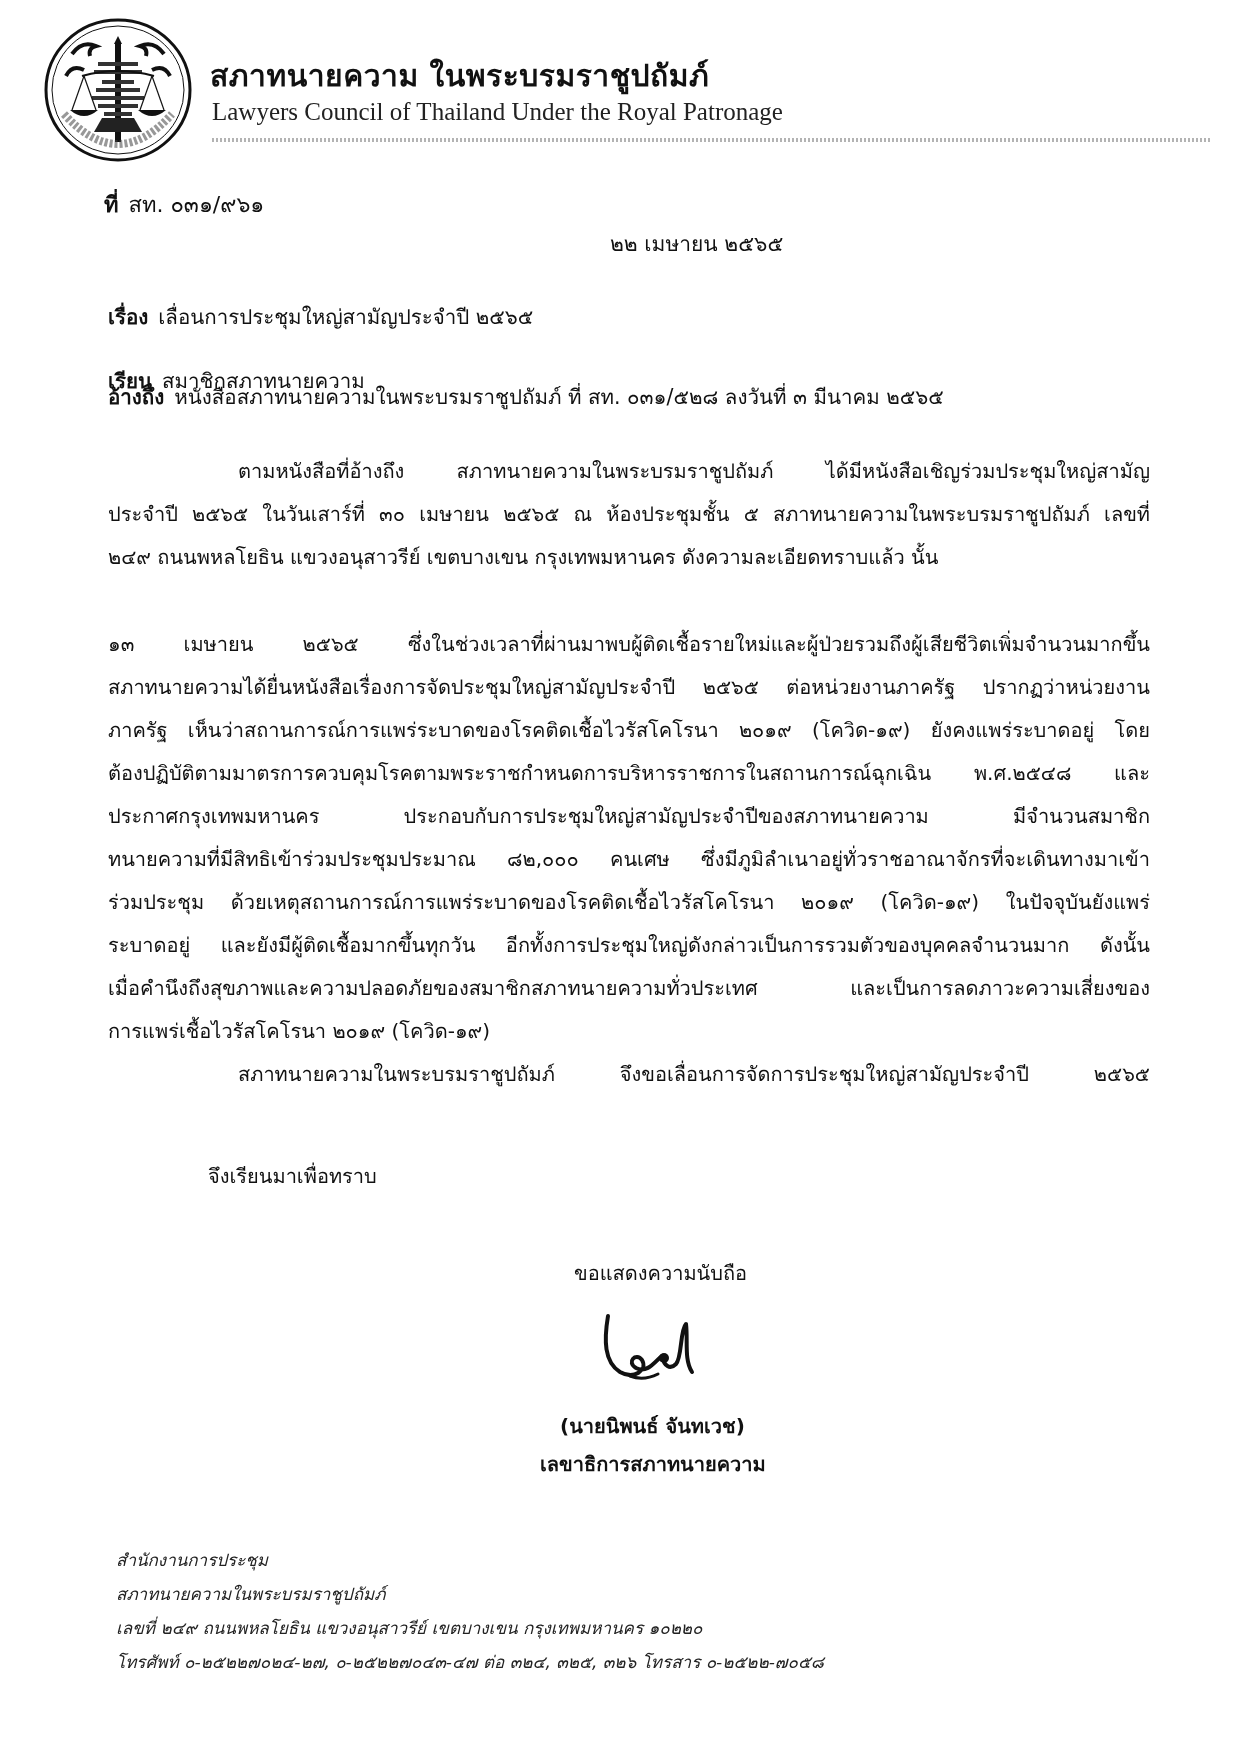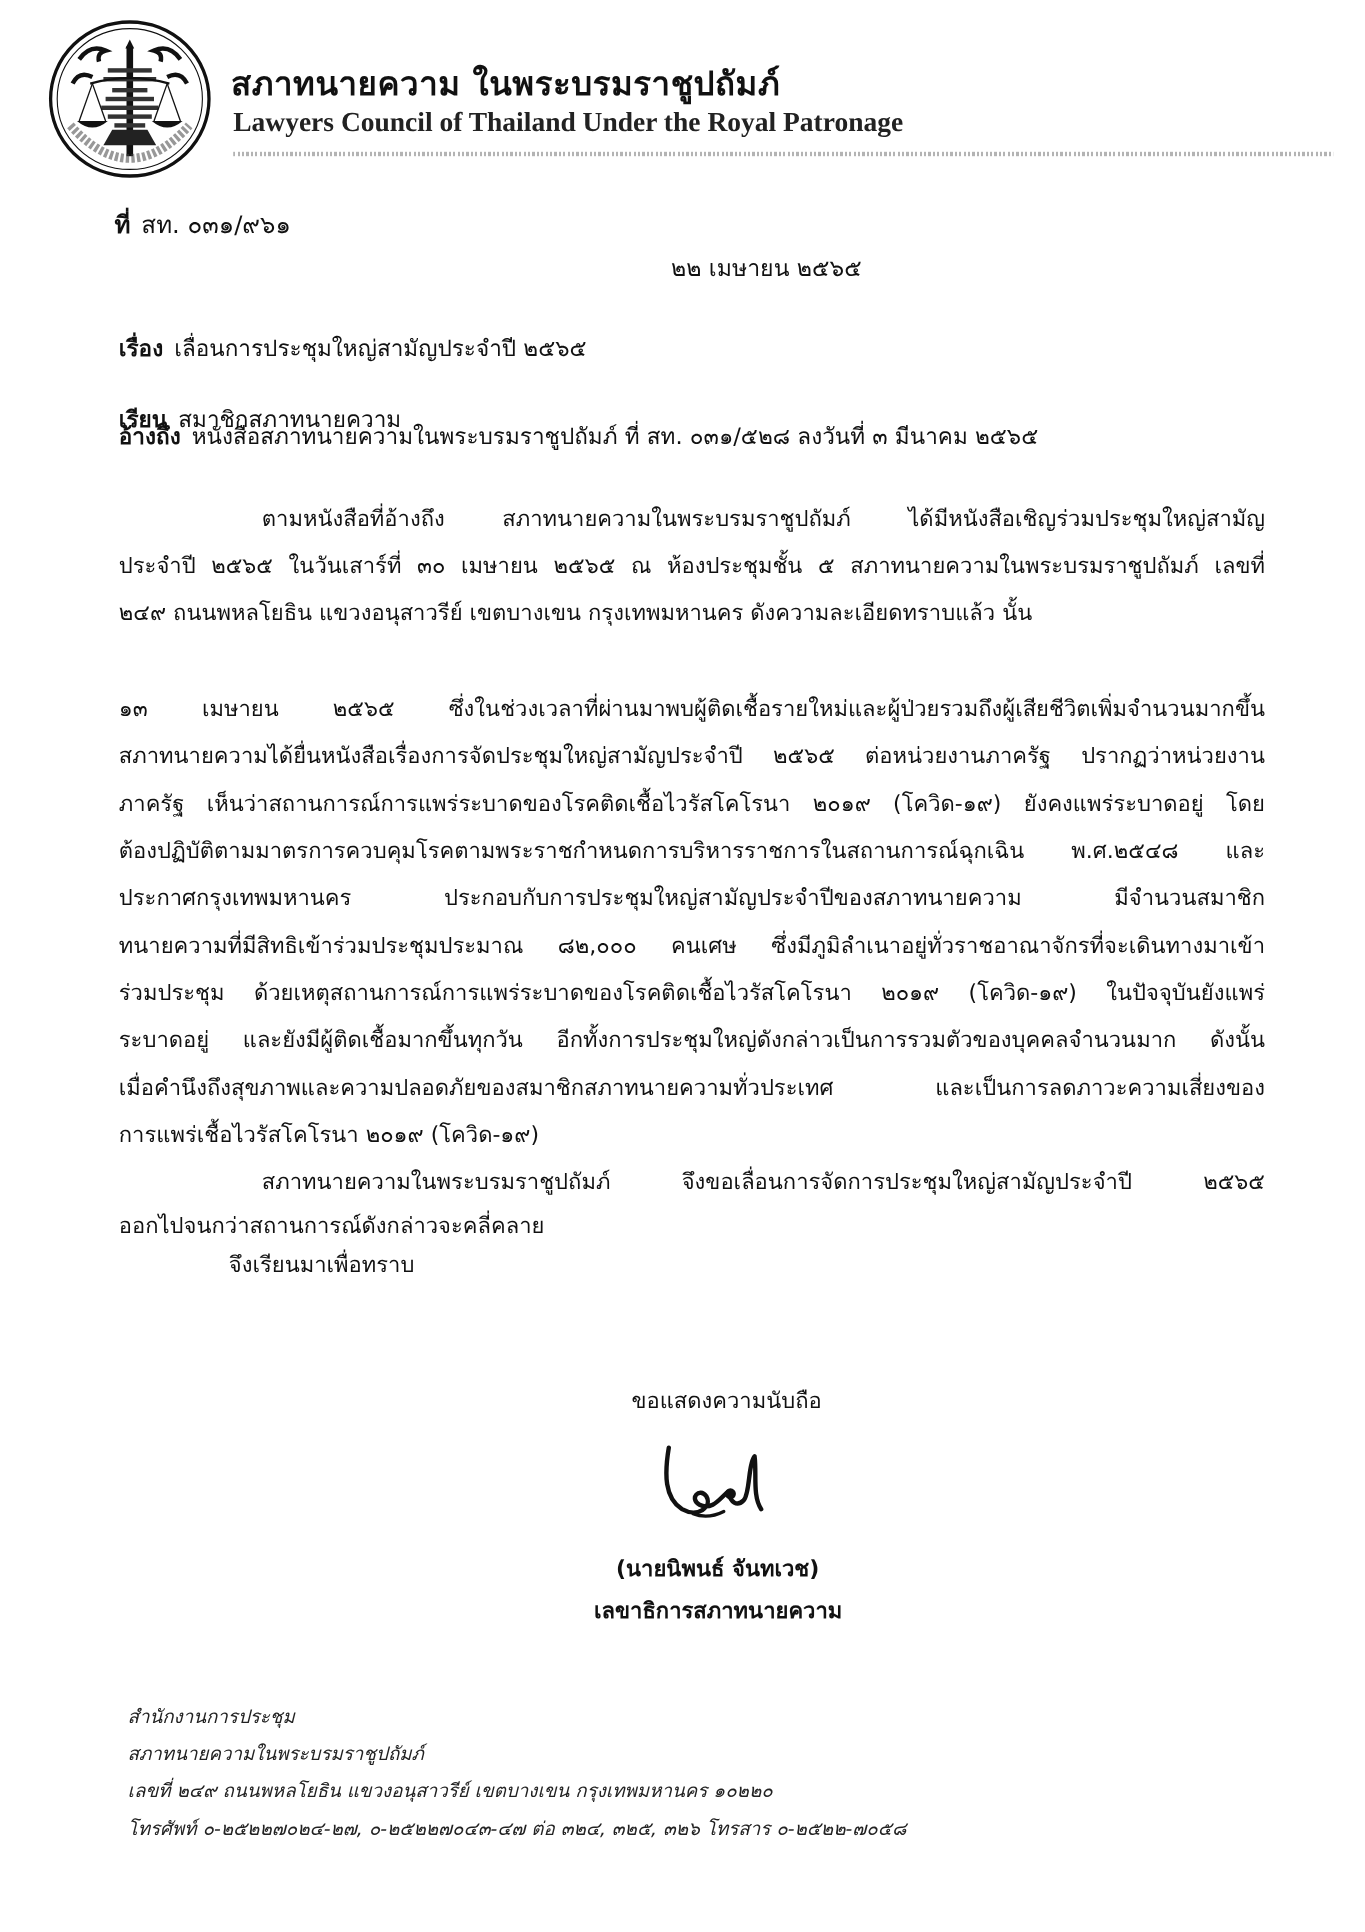--- a/index.html
+++ b/index.html
@@ -5,21 +5,21 @@
   html, body { margin: 0; padding: 0; background: #ffffff; }
   body { width: 1241px; height: 1756px; position: relative; overflow: hidden;
          font-family: "DejaVu Sans", "Liberation Sans", sans-serif; color: #111; }
   .page { position: absolute; inset: 0; border-radius: 12px; }
 
   
   .logo { position: absolute; left: 42px; top: 14px; width: 152px; height: 152px; }
   .org-th { position: absolute; left: 210px; top: 52px; font-size: 30px; font-weight: bold;
             letter-spacing: 0.5px; white-space: nowrap; color: #111; }
   .org-en { position: absolute; left: 212px; top: 98px; font-family: "Liberation Serif", "DejaVu Serif", serif;
-            font-size: 25px; white-space: nowrap; color: #222; font-weight: bold; }
+            font-size: 25px; white-space: nowrap; color: #222; }
   .header-rule { position: absolute; left: 212px; top: 138px; width: 1000px; height: 4px;
                  background-image: repeating-linear-gradient(90deg, #9a9a9a 0 2px, transparent 2px 4px);
                  opacity: 0.75; }
 
   .ref-no { position: absolute; left: 104px; top: 187px; font-size: 22px; white-space: nowrap; }
   .ref-no .lbl { font-weight: bold; margin-right: 10px; }
   .date { position: absolute; left: 584px; top: 227px; font-size: 21px; white-space: nowrap; margin-left: 26px; }
 
   .meta-line { position: absolute; left: 108px; font-size: 20.5px; white-space: nowrap; text-align: center; }
   .meta-line .lbl { font-weight: bold; margin-right: 10px; }
@@ -107,23 +107,22 @@
   <div class="line" style="top:714px">ภาครัฐ เห็นว่าสถานการณ์การแพร่ระบาดของโรคติดเชื้อไวรัสโคโรนา ๒๐๑๙ (โควิด-๑๙) ยังคงแพร่ระบาดอยู่ โดย</div>
   <div class="line" style="top:757px">ต้องปฏิบัติตามมาตรการควบคุมโรคตามพระราชกำหนดการบริหารราชการในสถานการณ์ฉุกเฉิน พ.ศ.๒๕๔๘ และ</div>
   <div class="line" style="top:800px">ประกาศกรุงเทพมหานคร ประกอบกับการประชุมใหญ่สามัญประจำปีของสภาทนายความ มีจำนวนสมาชิก</div>
   <div class="line" style="top:843px">ทนายความที่มีสิทธิเข้าร่วมประชุมประมาณ ๘๒,๐๐๐ คนเศษ ซึ่งมีภูมิลำเนาอยู่ทั่วราชอาณาจักรที่จะเดินทางมาเข้า</div>
   <div class="line" style="top:886px">ร่วมประชุม ด้วยเหตุสถานการณ์การแพร่ระบาดของโรคติดเชื้อไวรัสโคโรนา ๒๐๑๙ (โควิด-๑๙) ในปัจจุบันยังแพร่</div>
   <div class="line" style="top:972px">เมื่อคำนึงถึงสุขภาพและความปลอดภัยของสมาชิกสภาทนายความทั่วประเทศ และเป็นการลดภาวะความเสี่ยงของ</div>
   <div class="line" style="top:929px">ระบาดอยู่ และยังมีผู้ติดเชื้อมากขึ้นทุกวัน อีกทั้งการประชุมใหญ่ดังกล่าวเป็นการรวมตัวของบุคคลจำนวนมาก ดังนั้น</div>
   <div class="line last" style="top:1015px">การแพร่เชื้อไวรัสโคโรนา ๒๐๑๙ (โควิด-๑๙)</div>
 
   <div class="line indent" style="top:1058px">สภาทนายความในพระบรมราชูปถัมภ์ จึงขอเลื่อนการจัดการประชุมใหญ่สามัญประจำปี ๒๕๖๕</div>
-  <div class="line last" style="top:1101px; top:1098px">ออกไปจนกว่าสถานการณ์ดังกล่าวจะคลี่คลาย</div>
 
-  <div class="closing" style="top:1133px">จึงเรียนมาเพื่อทราบ</div>
+  <div class="closing" style="top:1160px">จึงเรียนมาเพื่อทราบ</div>
 
   <div class="regards">ขอแสดงความนับถือ</div>
   <div class="signature">
     <svg viewBox="0 0 110 80" width="110" height="80">
       <path d="M8 6 C4 30 4 52 20 62 C34 70 48 60 42 50 C36 42 26 52 36 58 C48 64 56 50 62 46 C64 56 70 60 76 54 C82 48 80 20 86 14 C88 30 84 50 92 62" fill="none" stroke="#111" stroke-width="4" stroke-linecap="round" stroke-linejoin="round"></path>
       <path d="M30 66 C40 70 50 68 58 64" fill="none" stroke="#111" stroke-width="3" stroke-linecap="round"></path>
       <circle cx="64" cy="48" r="5" fill="#111"></circle>
     </svg>
   </div>
   <div class="signer-name">(นายนิพนธ์  จันทเวช)</div>

